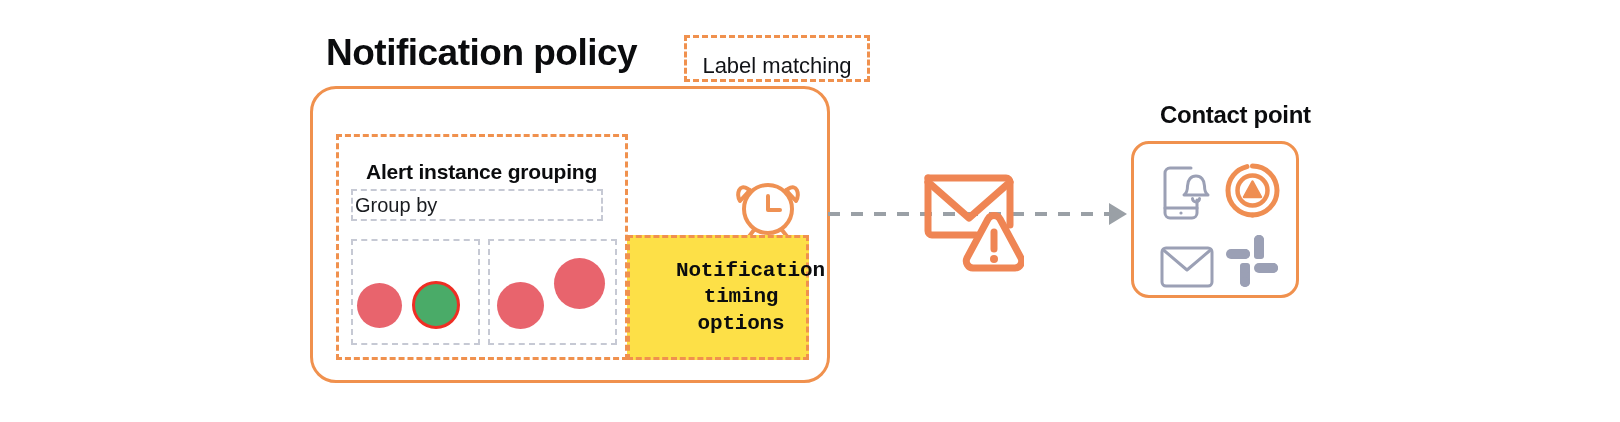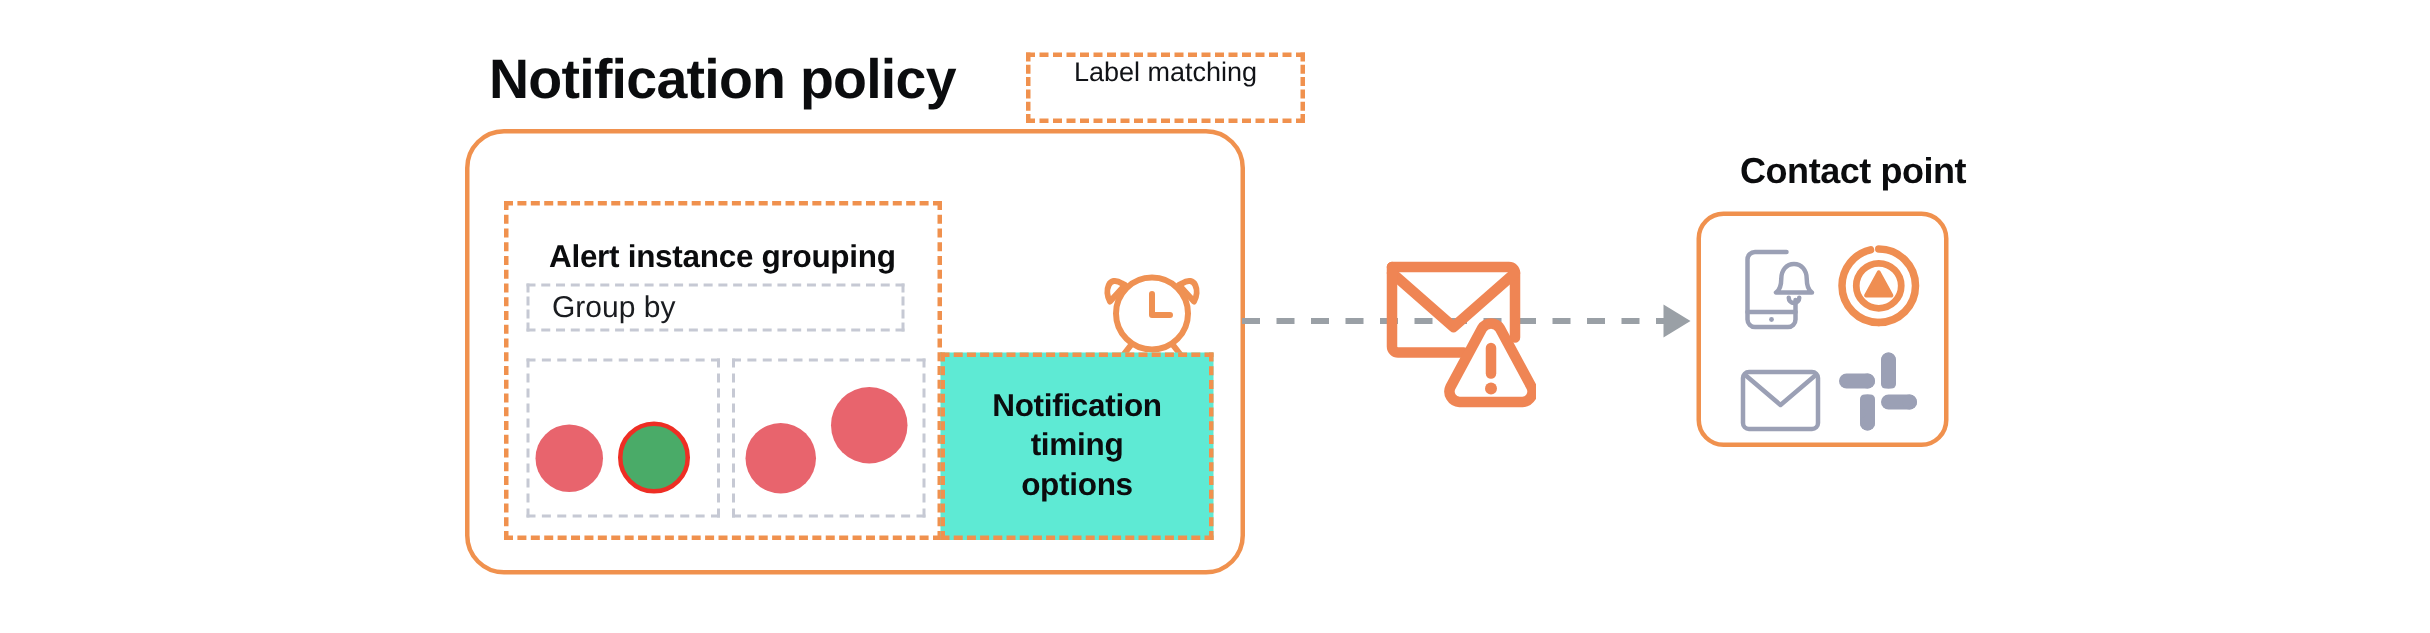--- a/index.html
+++ b/index.html
@@ -45,24 +45,24 @@
   
   #label-matching {
     position: absolute;
     left: 664px;
     top: 35px;
     width: 186px;
     height: 47px;
     border: 3px dashed #f0914e;
     box-sizing: border-box;
     display: flex;
-    align-items: flex-start;
+    align-items: flex-end;
     justify-content: center;
     color: #111317;
-    font-size: 18px;
+    font-size: 22px;
   }
 
   
   #policy-card {
     position: absolute;
     left: 290px;
     top: 86px;
     width: 520px;
     height: 297px;
     border: 3px solid #f0914e;
@@ -95,21 +95,21 @@
   #group-by-field {
     position: absolute;
     left: 331px;
     top: 189px;
     width: 252px;
     height: 32px;
     border: 2px dashed #c6c9d4;
     box-sizing: border-box;
     display: flex;
     align-items: center;
-    padding-left: 15px;
+    padding-left: 2px;
     font-size: 20px;
     color: #1a1c20;
   }
 
   
   .instance-group {
     position: absolute;
     border: 2px dashed #c6c9d4;
     box-sizing: border-box;
     background: transparent;
@@ -143,24 +143,25 @@
 
   
   #timing-box {
     position: absolute;
     left: 607px;
     top: 235px;
     width: 182px;
     height: 125px;
     border: 3px dashed #f0914e;
     box-sizing: border-box;
-    background: #5eead4;
+    background: #fde047;
     display: flex;
     align-items: center;
-    justify-content: center;
+    justify-content: flex-end;
+    font-family: Liberation Mono, monospace;
   }
   #timing-label {
     font-size: 21px;
     font-weight: bold;
     color: #0b0c0e;
     text-align: center;
     line-height: 1.26;
     letter-spacing: -0.2px;
     width: 130px;
   }

